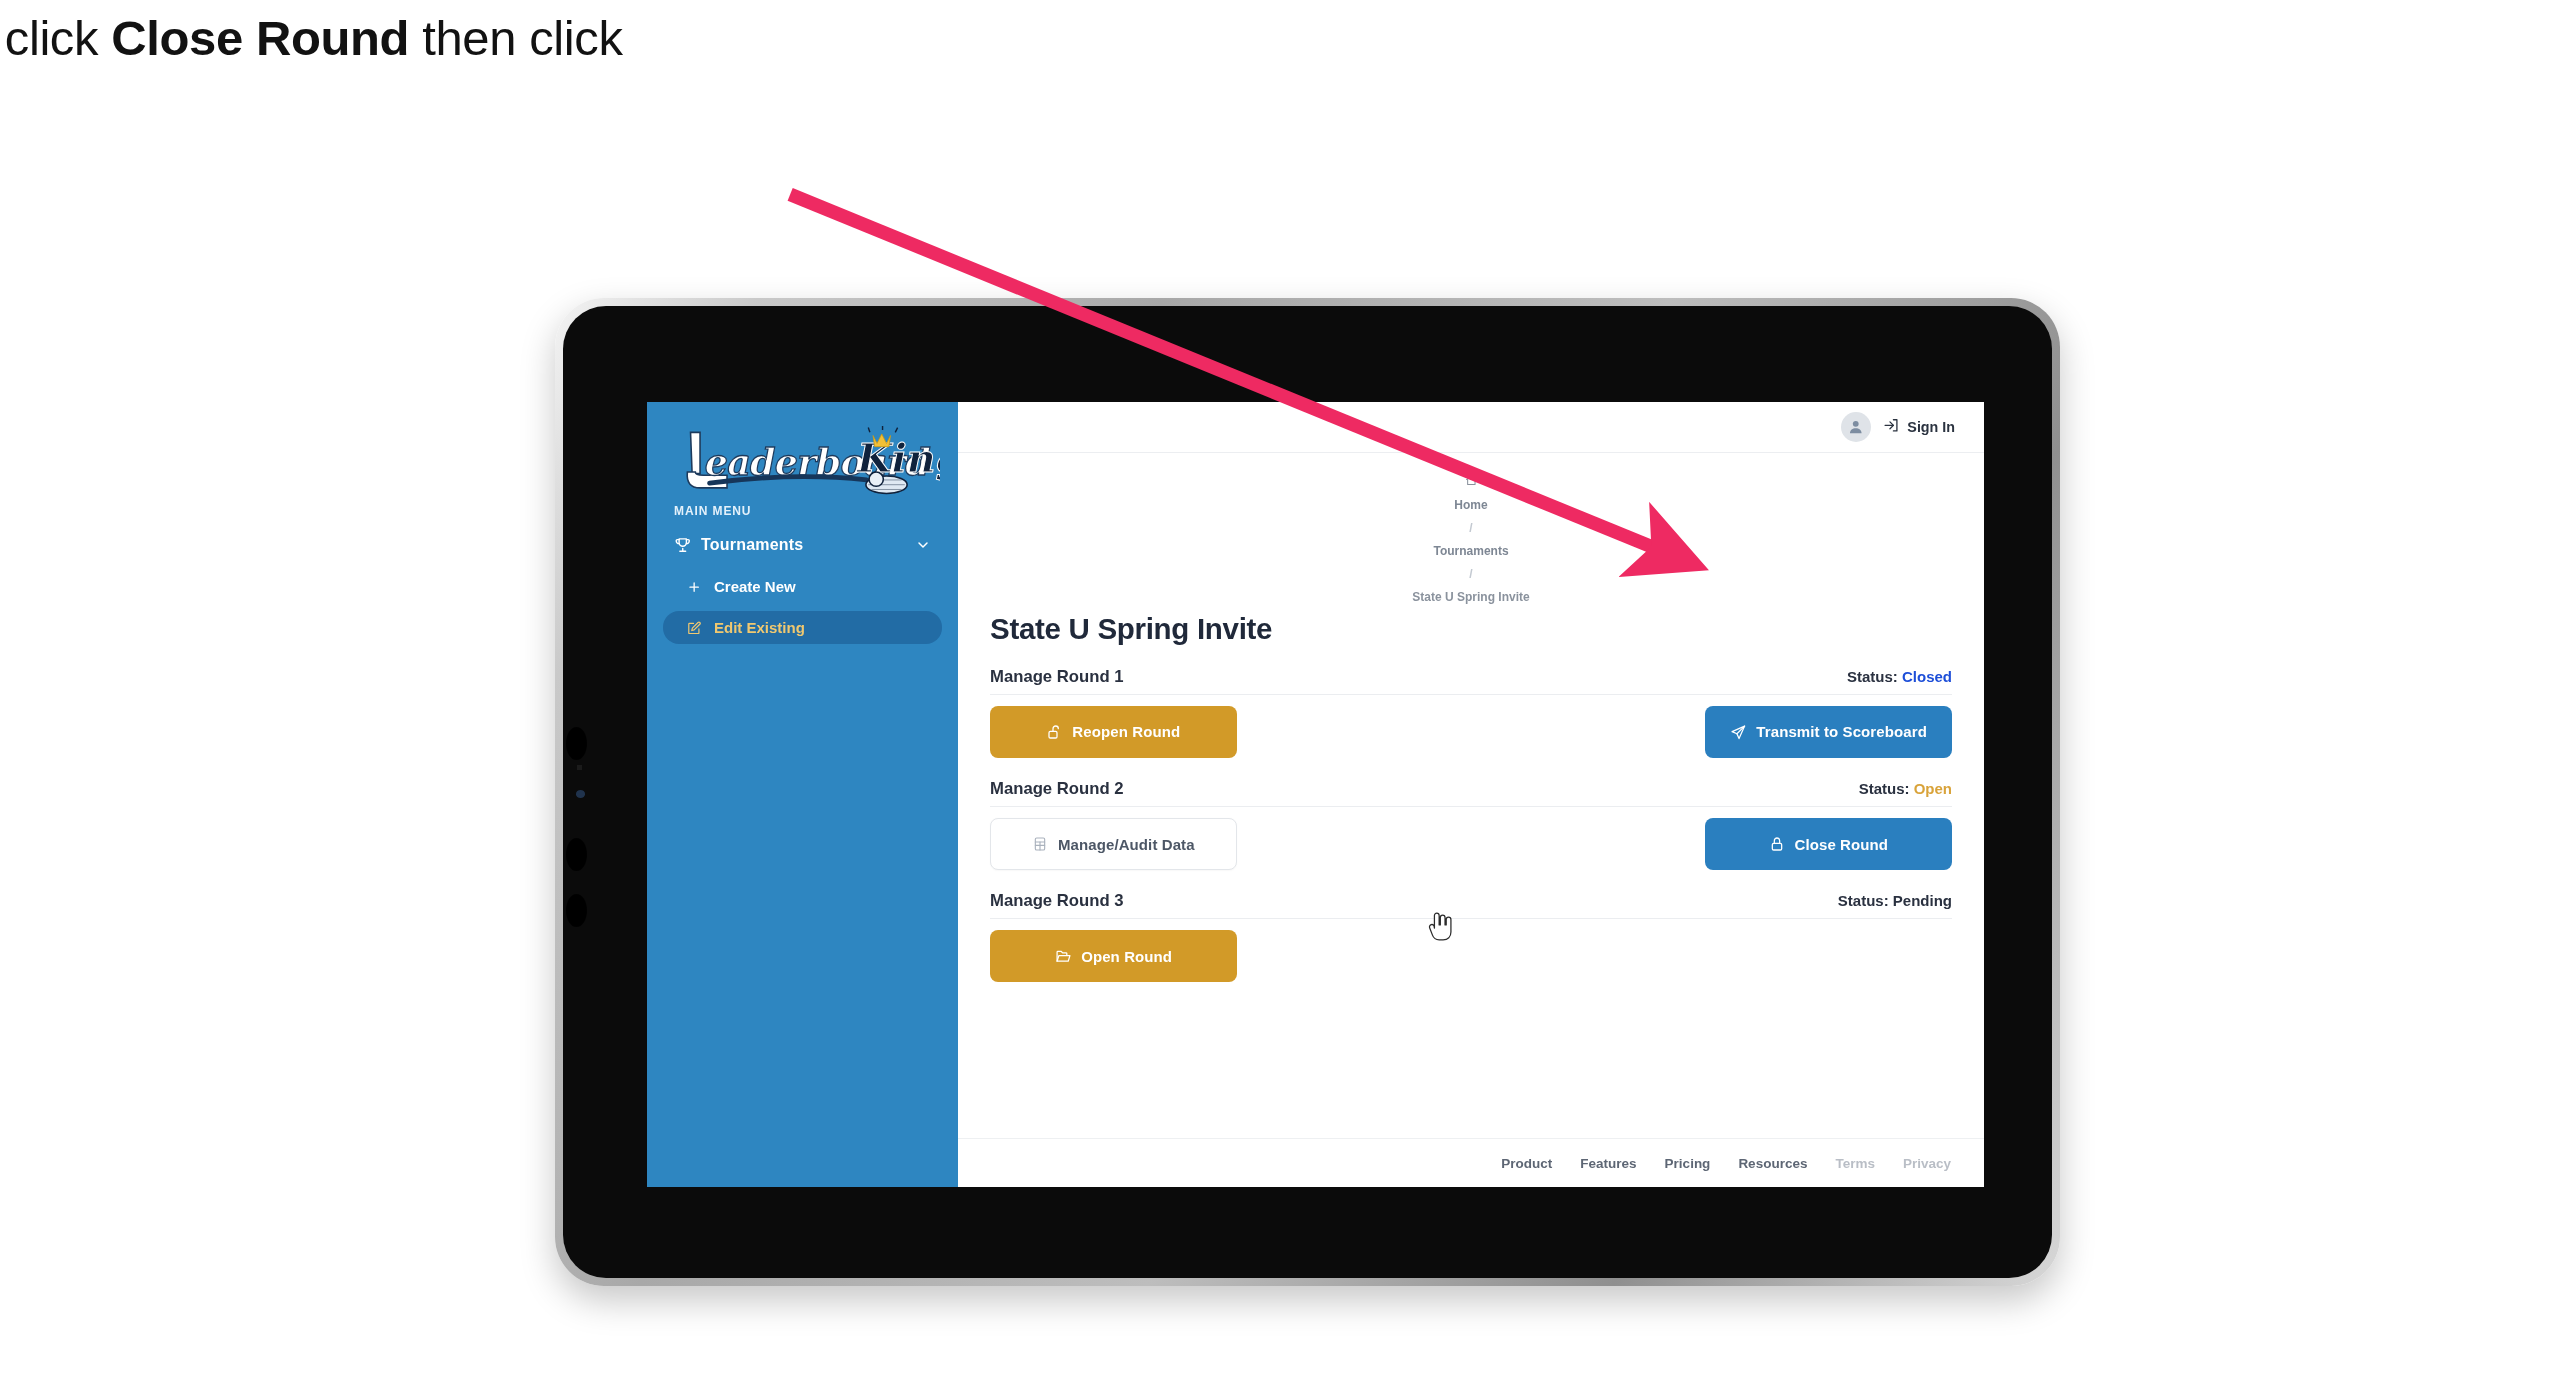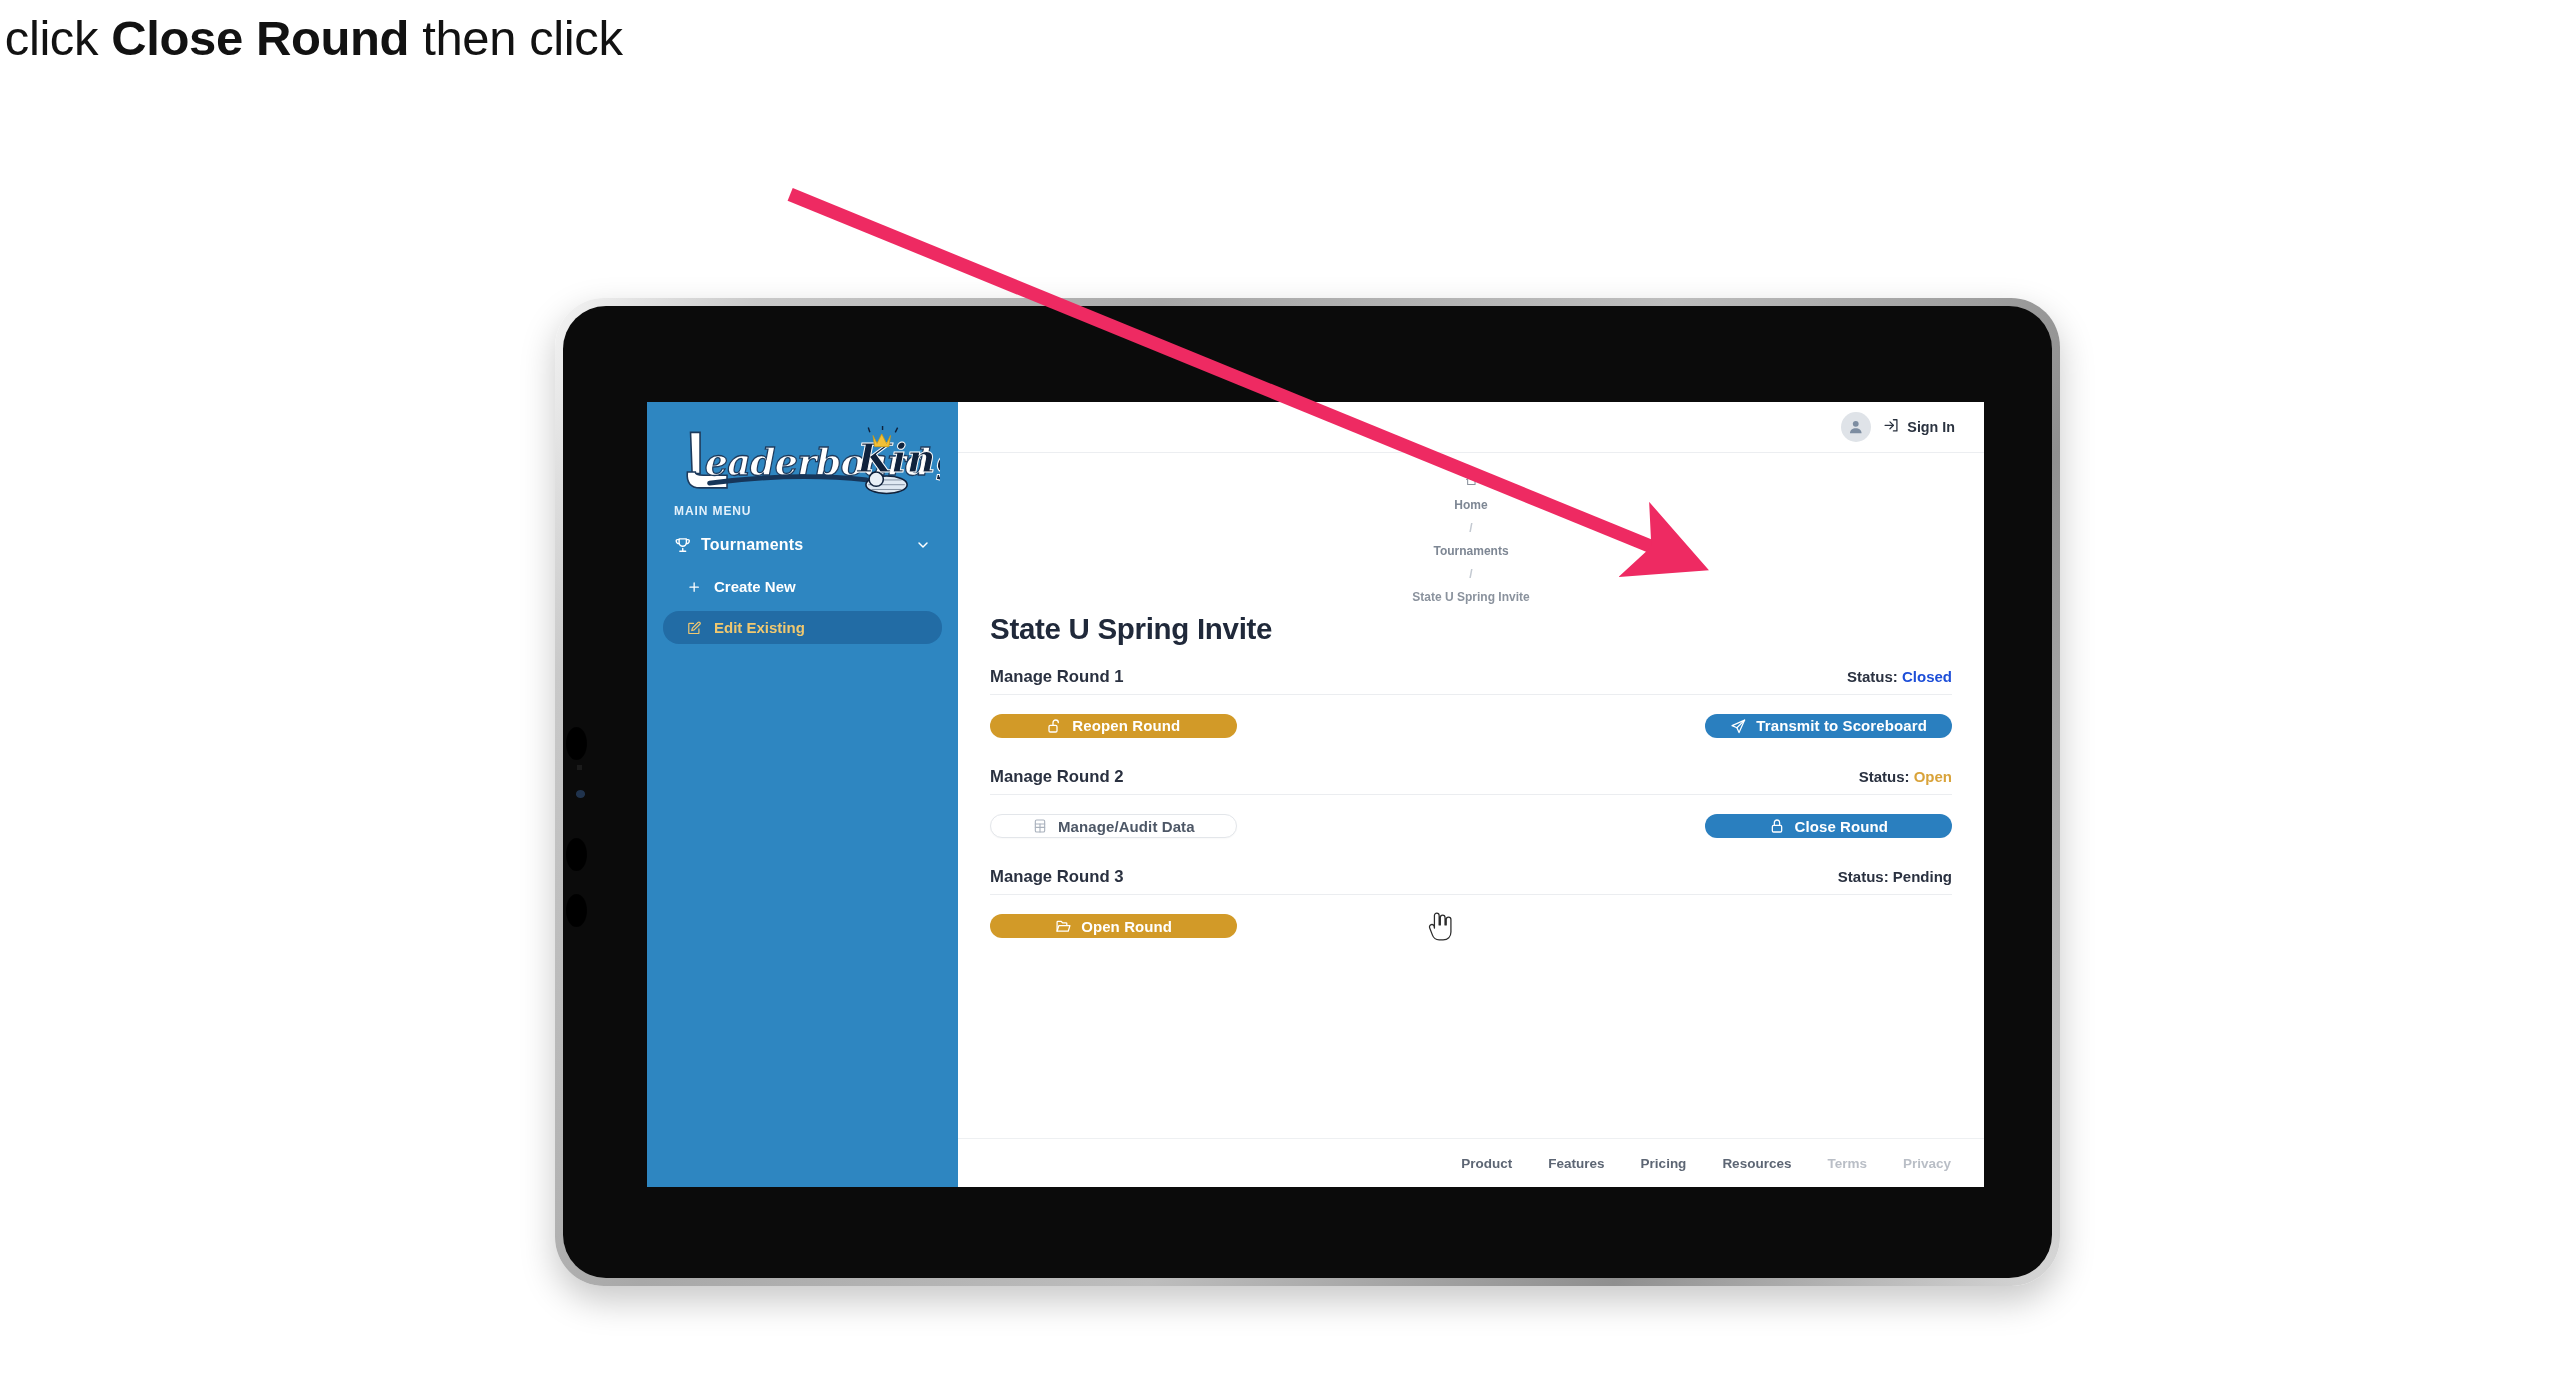--- a/index.html
+++ b/index.html
@@ -219,23 +219,23 @@
     align-items: center;
     justify-content: space-between;
     min-height: 40px;
   }
 
   .btn {
     display: inline-flex;
     align-items: center;
     justify-content: center;
     gap: 9.6px;
-    height: 24px;
+    height: 52px;
     padding: 0 21px;
-    border-radius: 15px;
+    border-radius: 8px;
     font-size: 15px;
     font-weight: 700;
     border: none;
     cursor: pointer;
     letter-spacing: 0.1px;
     white-space: nowrap;
     font-family: "Liberation Sans", sans-serif;
   }
   .btn-amber { background: #d29a28; color: #fff; min-width: 247px; }
   .btn-blue  { background: #2a7fbf; color: #fff; min-width: 247px; }
@@ -247,21 +247,21 @@
   .btn .bi { display: flex; align-items: center; }
   .spacer { flex: 1; }
 
   .footer {
     margin-top: auto;
     border-top: 0.8px solid #eef0f2;
     height: 49px;
     display: flex;
     align-items: center;
     justify-content: flex-end;
-    gap: 36px;
+    gap: 28px;
     padding-right: 33px;
     font-size: 13.5px;
     font-weight: 700;
   }
   .footer a { color: #5d6674; text-decoration: none; }
   .footer a.muted { color: #b9bec6; }
 
   
   .cursor {
     position: absolute;

